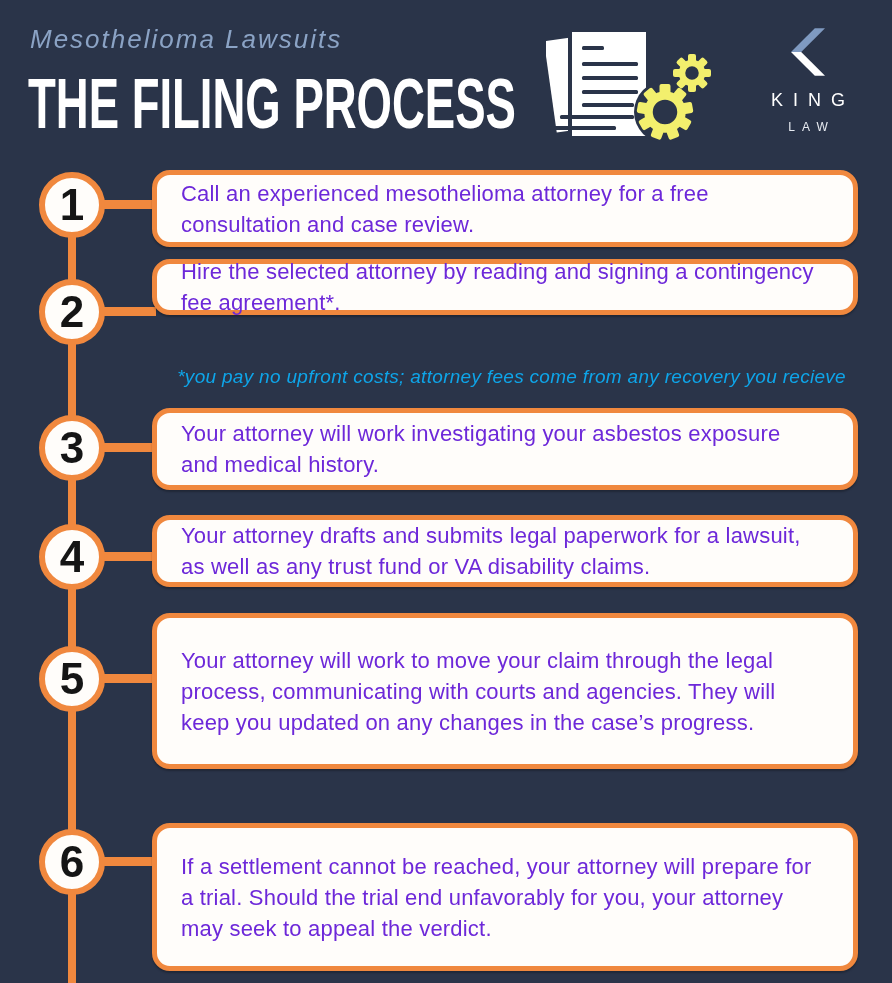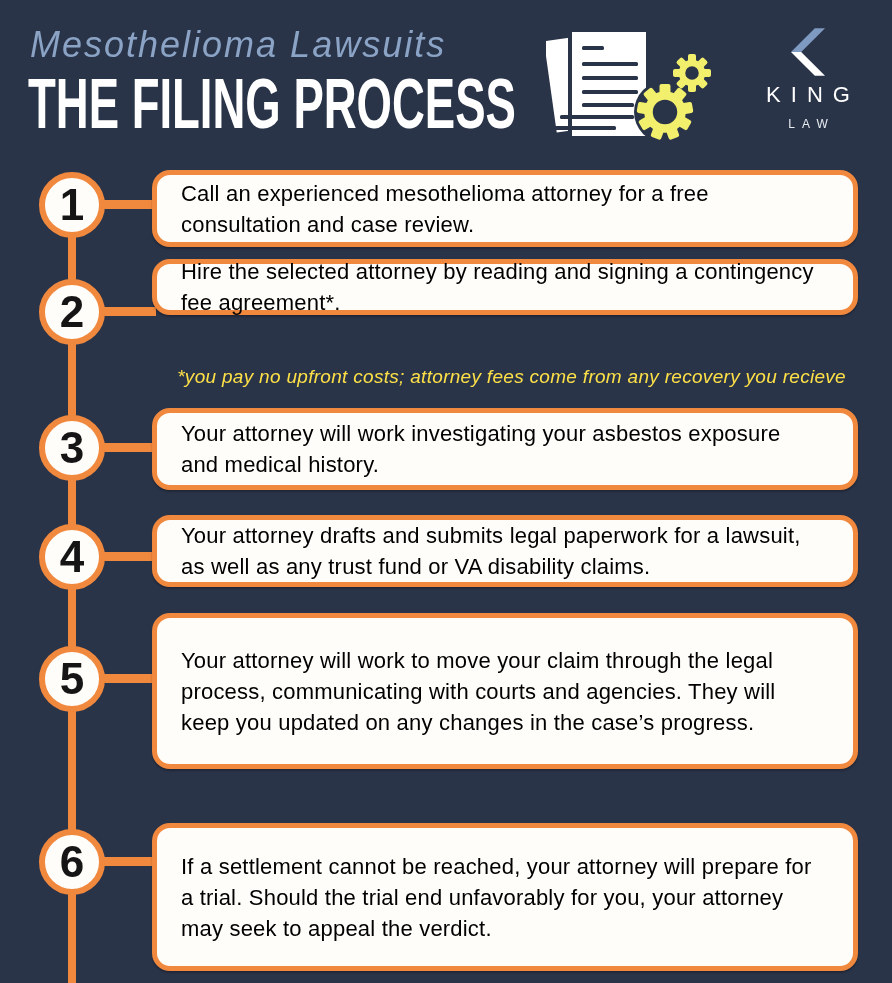--- a/index.html
+++ b/index.html
@@ -10,39 +10,39 @@
   .page{
     position:relative;
     width:892px;height:983px;
     background:#2a3449;
     overflow:hidden;
   }
 
   
   .subtitle{
     position:absolute;left:30px;top:24px;
-    font-size:36px;font-style:italic;font-weight:500;
+    font-size:26px;font-style:italic;font-weight:500;
     letter-spacing:2px;color:#8ba3c5;
     white-space:nowrap;
   }
   .main-title{
     position:absolute;left:28px;top:64px;
     font-size:70px;font-weight:bold;color:#ffffff;
     letter-spacing:0px;white-space:nowrap;
     transform:scale(0.65,1.0);transform-origin:left top;
   }
   .header-icon{position:absolute;left:546px;top:16px;}
   .logo{
     position:absolute;left:744px;top:28px;width:128px;
     text-align:center;color:#ffffff;
   }
   .logo .chev{display:block;margin:0 auto;}
   .logo-name{
-    font-size:22px;letter-spacing:10px;font-weight:400;
-    margin-top:6px;text-indent:10px;
+    font-size:18px;letter-spacing:10px;font-weight:400;
+    margin-top:14px;text-indent:10px;
   }
   .logo-sub{
     font-size:12px;letter-spacing:7px;font-weight:400;
     margin-top:9px;text-indent:7px;color:#e8ecf2;
   }
 
   
   .vline{
     position:absolute;left:68px;top:205px;width:8px;height:778px;
     background:#f0883e;z-index:1;
@@ -57,35 +57,35 @@
   .connector{
     position:absolute;left:100px;width:56px;height:9px;
     background:#f0883e;z-index:2;
   }
   .card{
     position:absolute;left:152px;width:706px;
     box-sizing:border-box;
     background:#fffdfa;border:5px solid #f0883e;border-radius:18px;
     display:flex;align-items:center;
     padding:2px 30px 2px 24px;
-    font-size:22px;line-height:31px;color:#000000;
+    font-size:22px;line-height:31px;color:#6d28d9;
     letter-spacing:0.2px;z-index:2;
     box-shadow:0 2px 2px rgba(0,0,0,0.25);
   }
   .s1 .circle{top:172px}.s1 .connector{top:200px}.s1 .card{top:170px;height:77px}
   .s2 .circle{top:279px}.s2 .connector{top:307px}.s2 .card{top:259px;height:56px}
   .s3 .circle{top:415px}.s3 .connector{top:443px}.s3 .card{top:408px;height:82px}
   .s4 .circle{top:524px}.s4 .connector{top:552px}.s4 .card{top:515px;height:72px}
   .s5 .circle{top:646px}.s5 .connector{top:674px}.s5 .card{top:613px;height:156px}
   .s6 .circle{top:829px}.s6 .connector{top:857px}.s6 .card{top:823px;height:148px}
 
   .footnote{
     position:absolute;left:152px;top:366px;width:694px;
     text-align:right;font-size:19px;font-style:italic;
-    color:#fde047;letter-spacing:0.3px;z-index:2;
+    color:#0ea5e9;letter-spacing:0.3px;z-index:2;
   }
 </style>
 </head>
 <body>
 
 <div class="page">
 
   <div class="subtitle">Mesothelioma Lawsuits</div>
   <div class="main-title">THE FILING PROCESS</div>
 

